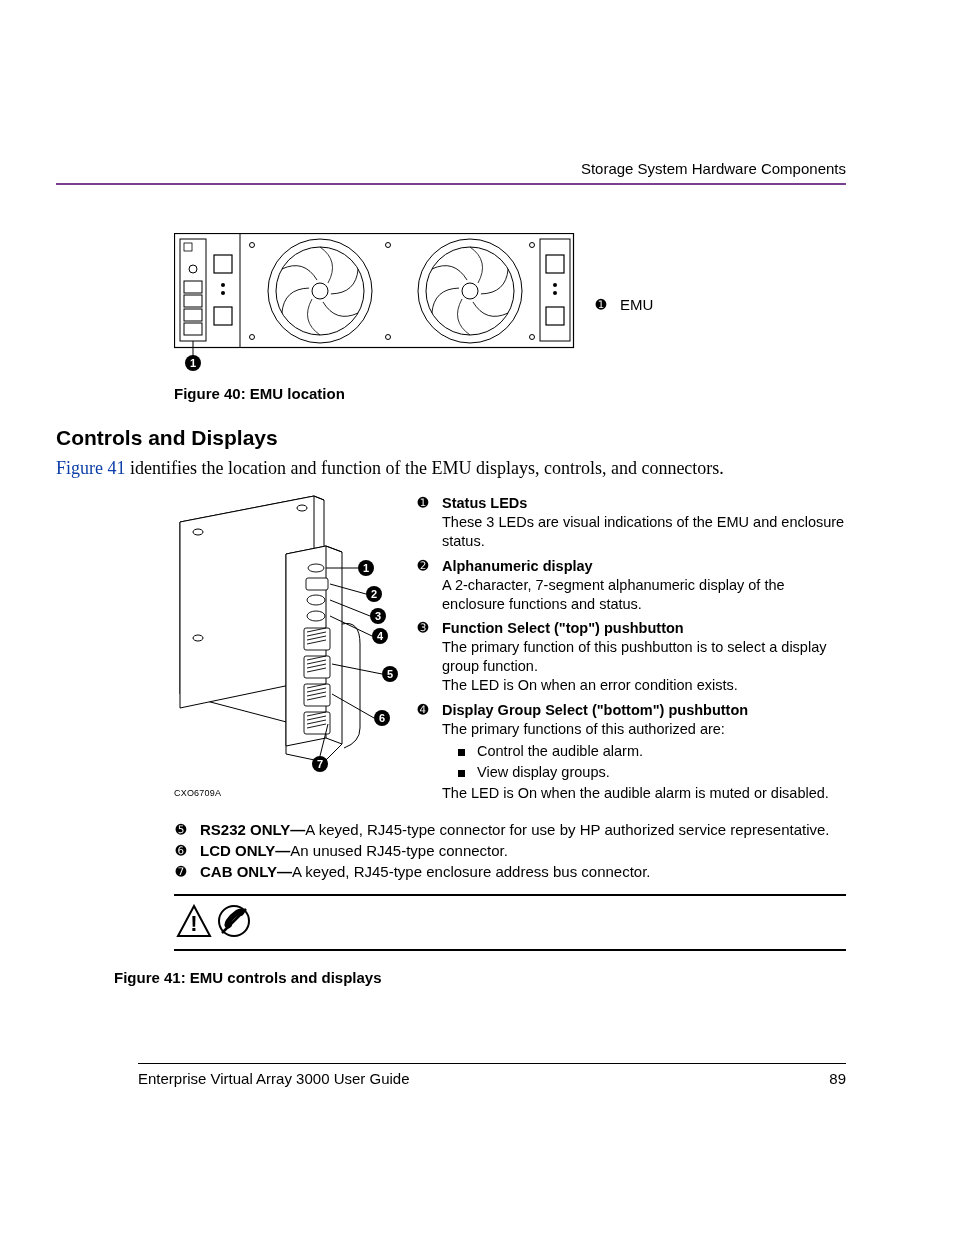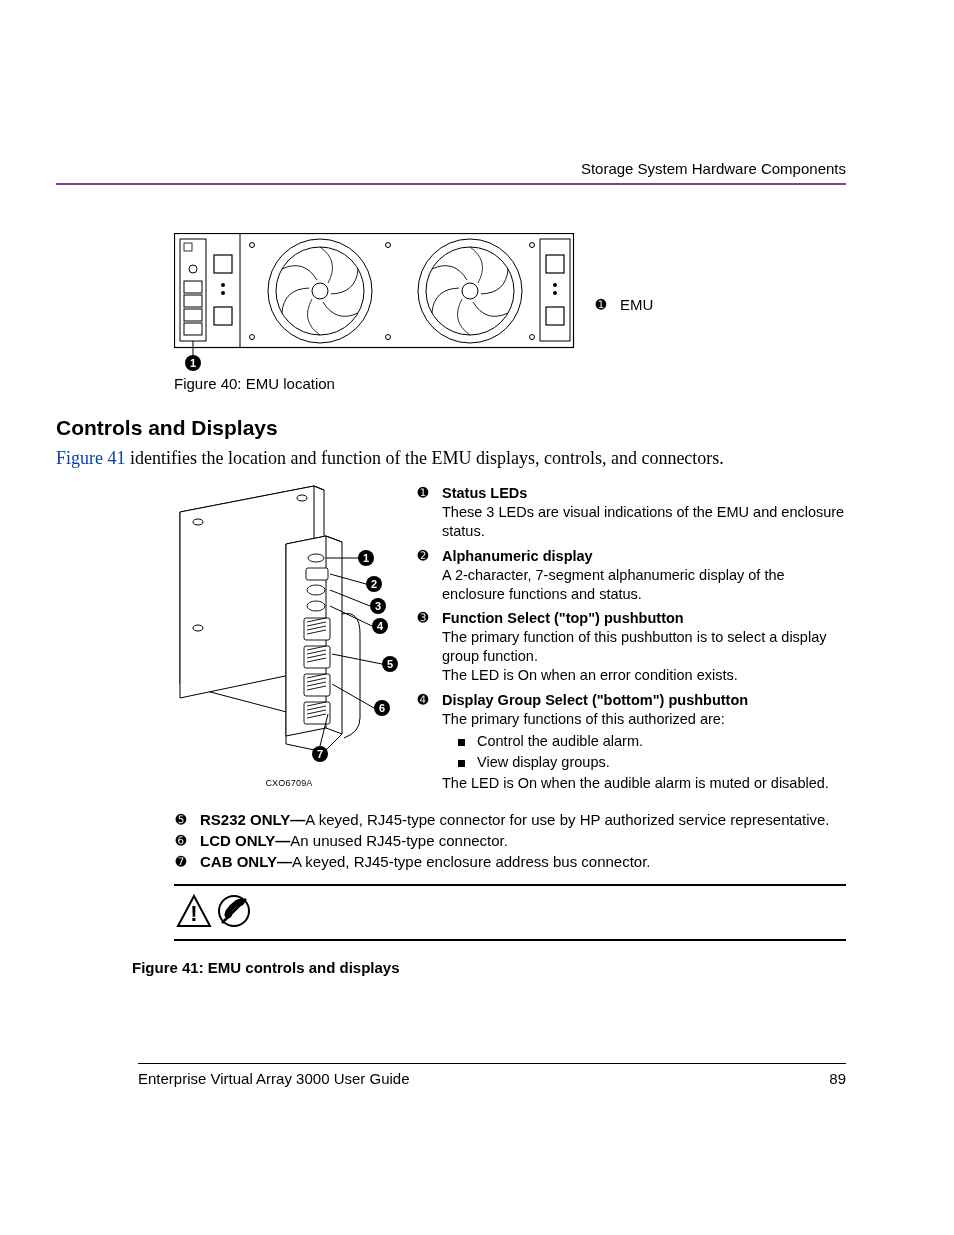--- a/index.html
+++ b/index.html
@@ -38,21 +38,22 @@
     flex: 0 0 auto;
   }
   .fig40-key {
     display: flex;
     align-items: center;
     gap: 12px;
     font-size: 15px;
   }
   .fig40-caption {
     font-size: 15px;
-    font-weight: normal;
+    font-weight: bold;
+    margin-top: 10px;
   }
   .h2 {
     font-size: 21px;
     font-weight: bold;
     margin: 14px 0 6px 0;
   }
   .body-text {
     font-family: "Times New Roman", Times, serif;
     font-size: 18px;
     line-height: 1.35;
@@ -136,39 +137,39 @@
     display: flex;
     align-items: center;
     gap: 4px;
     padding-left: 2px;
   }
   .warn-text {
     flex: 1 1 auto;
     line-height: 1.28;
   }
   .fig41-caption {
-    margin-left: 76px;
+    margin-left: 58px;
     font-size: 15px;
     font-weight: bold;
     margin-top: 18px;
   }
   .footer {
     position: absolute;
     left: 138px;
     right: 108px;
     bottom: 148px;
     border-top: 1.5px solid #000;
     padding-top: 6px;
     display: flex;
     justify-content: space-between;
     font-size: 15px;
   }
   .cxo {
     font-size: 9px;
-    text-align: center;
+    text-align: left;
     padding-right: 2px;
     font-family: Arial, sans-serif;
     letter-spacing: 0.2px;
   }
 </style>
 </head>
 <body>
 
 <div class="page">
   <div class="running-head">Storage System Hardware Components</div>

